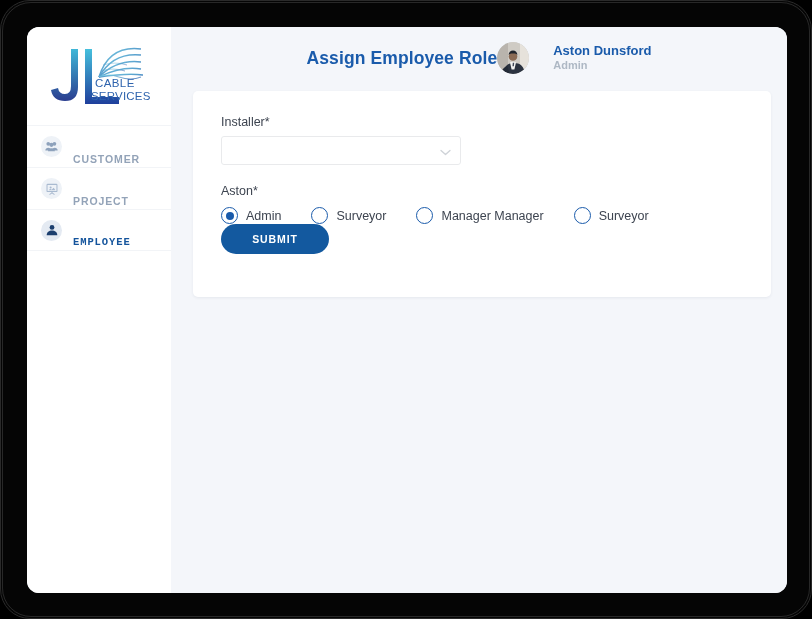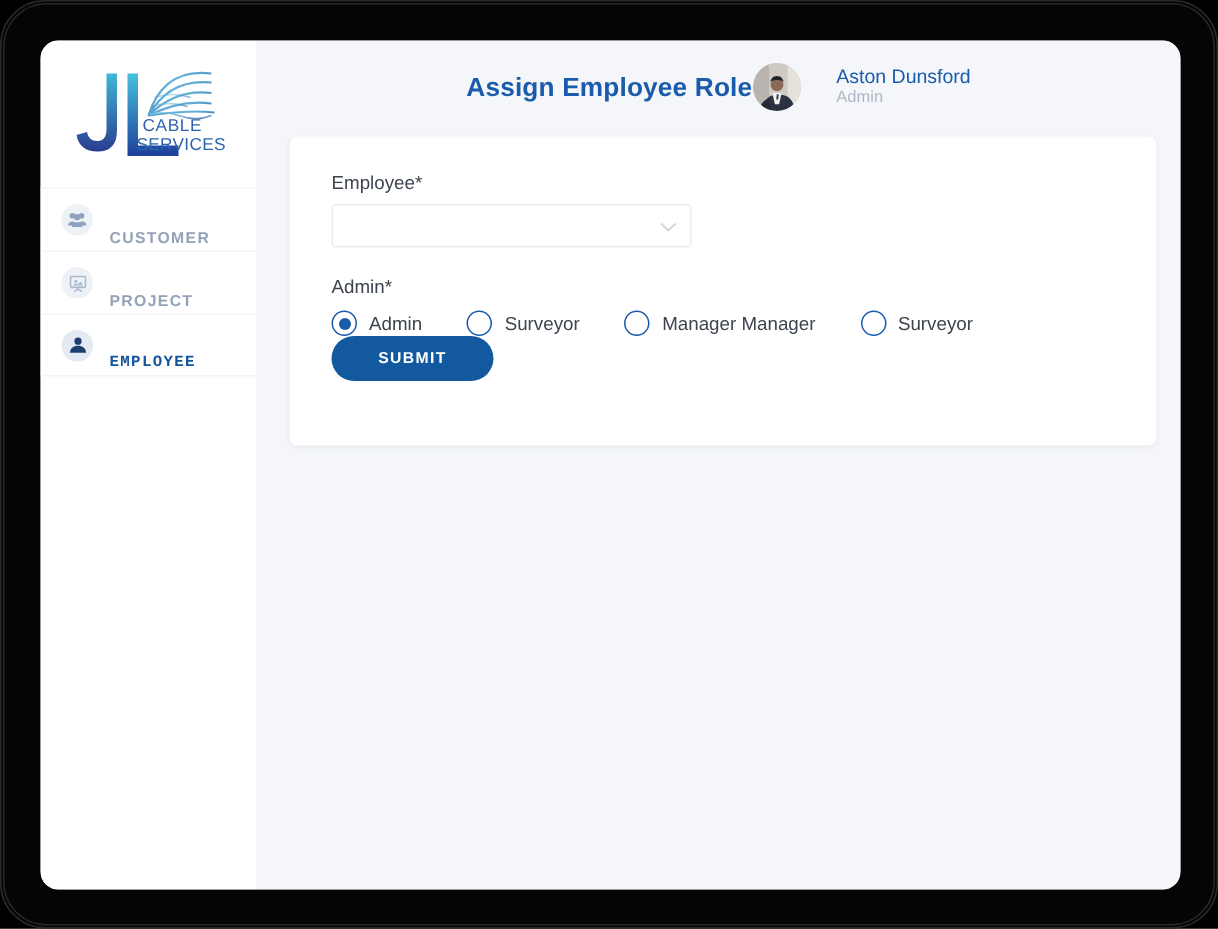--- a/index.html
+++ b/index.html
@@ -116,20 +116,21 @@
     font-weight: bold;
     color: #1a5bab;
     letter-spacing: 0.1px;
   }
 
   #user-block {
     display: flex;
     align-items: center;
     gap: 24px;
     cursor: pointer;
+    font-weight: bold;
   }
   #avatar {
     width: 32px; height: 32px;
     border-radius: 50%;
     overflow: hidden;
     flex: 0 0 32px;
     background: #cdd3da;
     position: relative;
   }
   #avatar svg { display: block; }
@@ -349,32 +350,32 @@
           </span>
           <span class="user-text">
             <div id="user-name">Aston Dunsford</div>
             <div id="user-role">Admin</div>
           </span>
         </div>
       </div>
 
       <div id="form-card">
 
-        <div class="field-label">Employee*</div>
+        <div class="field-label">Installer*</div>
 
         <div id="employee-select">
           <span id="employee-value" data-placeholder=""></span>
           <span>
             <svg width="11" height="7" viewBox="0 0 11 7" fill="none" stroke="#cfd3d8" stroke-width="1.3" stroke-linecap="round" stroke-linejoin="round">
               <path d="M1 1.4L5.5 5.6L10 1.4"></path>
             </svg>
           </span>
         </div>
 
-        <div class="field-label" id="role-label">Admin*</div>
+        <div class="field-label" id="role-label">Aston*</div>
 
         <div id="radio-row">
           <label class="radio-option">
             <span class="radio-circle">
                 <span class="radio-dot"></span>
               </span>
             <span class="radio-text">Admin</span>
           </label>
           <label class="radio-option unselected">
             <span class="radio-circle"></span>

